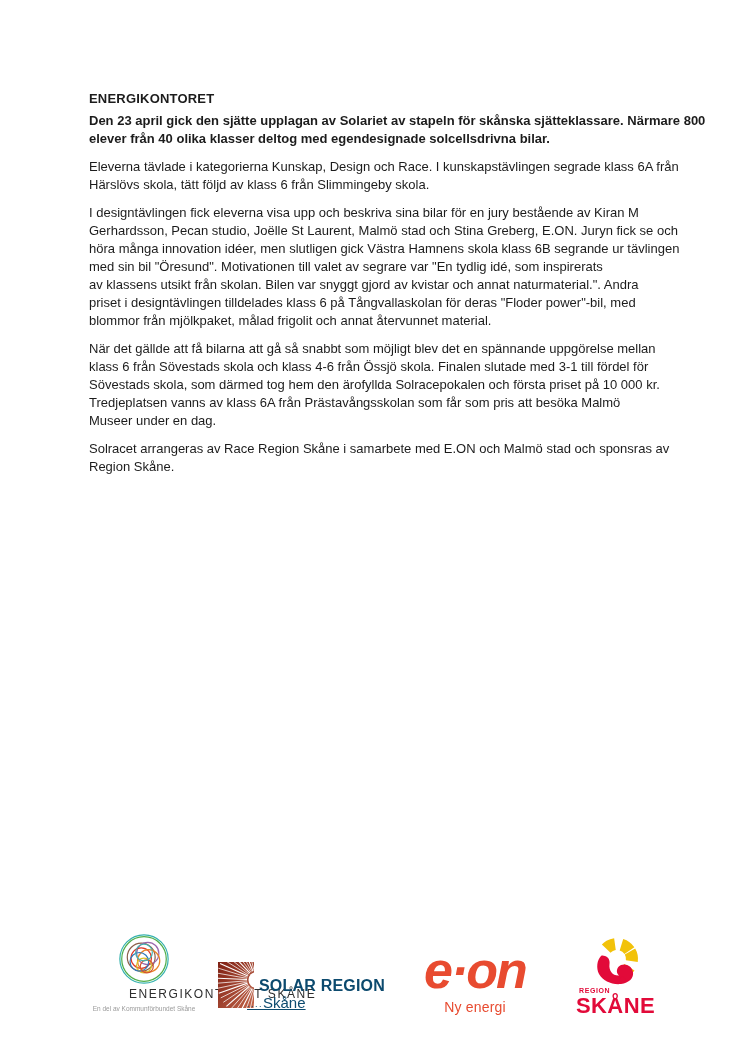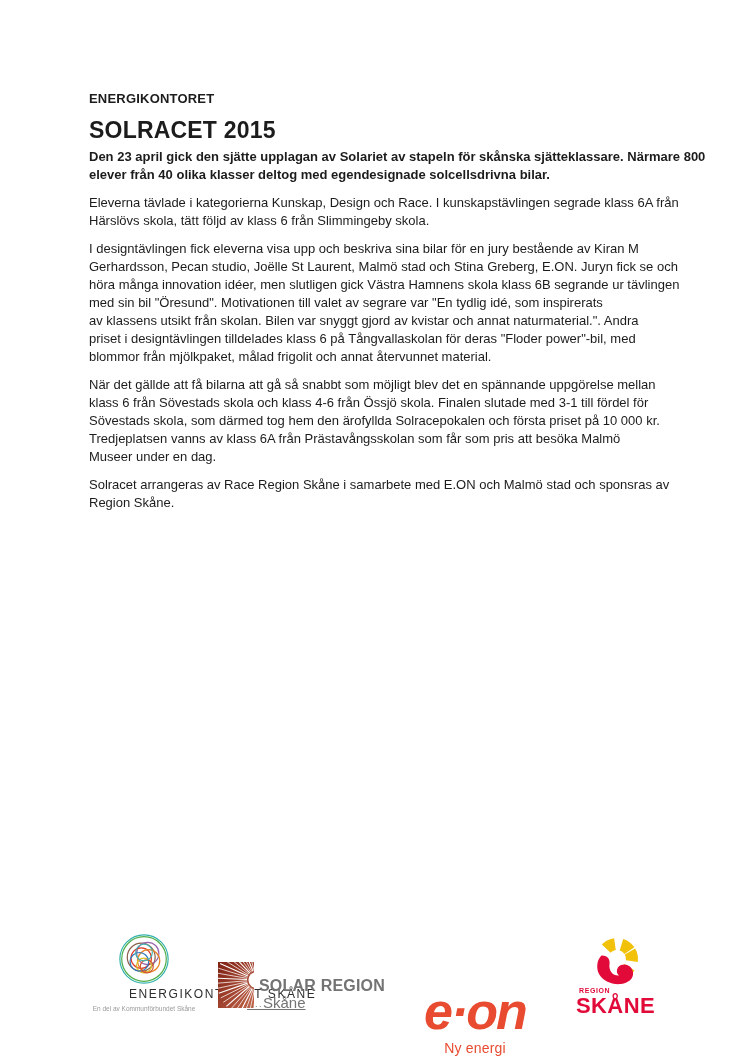--- a/index.html
+++ b/index.html
@@ -17,42 +17,41 @@
 
   
   .logo{position:absolute;}
   
   #logo-energikontoret{left:83px;top:930px;width:122px;text-align:center;}
   #logo-energikontoret svg{display:block;margin:3px auto 0 auto;}
   .ek-line1{font-size:12px;letter-spacing:1.55px;color:#2e2e2e;margin-top:2px;white-space:nowrap;padding-left:46px;}
   .ek-line2{font-size:6.5px;color:#9a9a9a;margin-top:4px;white-space:nowrap;}
   
   #logo-solarregion{left:218px;top:962px;display:flex;align-items:flex-start;}
-  .sr-text{margin-left:5px;padding-top:16px;color:#737373;}
+  .sr-text{margin-left:5px;padding-top:16px;color:#0c4a6e;}
   .sr-line1{font-size:16px;font-weight:bold;letter-spacing:.2px;line-height:16px;white-space:nowrap;}
   .sr-line2{font-size:15px;line-height:17px;margin-left:-12px;white-space:nowrap;text-decoration:underline;}
   .sr-dots{font-size:9px;letter-spacing:1.5px;vertical-align:1px;}
   
-  #logo-eon{left:411px;top:948px;width:128px;text-align:center;color:#e84b30;margin-top:41px;}
+  #logo-eon{left:411px;top:948px;width:128px;text-align:center;color:#e84b30;}
   .eon-wordmark{font-size:52px;font-weight:bold;font-style:italic;line-height:44px;letter-spacing:-2px;white-space:nowrap;}
   .eon-tagline{font-size:14px;margin-top:7px;letter-spacing:.2px;}
   
   #logo-regionskane{left:576px;top:936px;width:88px;color:#e20a39;}
   #logo-regionskane svg{display:block;margin-left:12px;}
   .rs-region{font-size:7px;font-weight:bold;letter-spacing:.6px;margin:-3px 0 0 3px;line-height:8px;}
   .rs-skane{font-size:22px;font-weight:bold;letter-spacing:.4px;line-height:21px;white-space:nowrap;}
 </style>
 </head>
 <body>
 
 <div class="page">
 
   <div class="content">
     <div class="kicker">ENERGIKONTORET</div>
-    <h1 class="title">SOLRACET 2015</h1>
     <p class="lead">Den 23 april gick den sjätte upplagan av Solariet av stapeln för skånska sjätteklassare. Närmare 800
 elever från 40 olika klasser deltog med egendesignade solcellsdrivna bilar.</p>
     <p>Eleverna tävlade i kategorierna Kunskap, Design och Race. I kunskapstävlingen segrade klass 6A från
 Härslövs skola, tätt följd av klass 6 från Slimmingeby skola.</p>
     <p>I designtävlingen fick eleverna visa upp och beskriva sina bilar för en jury bestående av Kiran M
 Gerhardsson, Pecan studio, Joëlle St Laurent, Malmö stad och Stina Greberg, E.ON. Juryn fick se och
 höra många innovation idéer, men slutligen gick Västra Hamnens skola klass 6B segrande ur tävlingen
 med sin bil "Öresund". Motivationen till valet av segrare var "En tydlig idé, som inspirerats
 av klassens utsikt från skolan. Bilen var snyggt gjord av kvistar och annat naturmaterial.". Andra
 priset i designtävlingen tilldelades klass 6 på Tångvallaskolan för deras "Floder power"-bil, med

